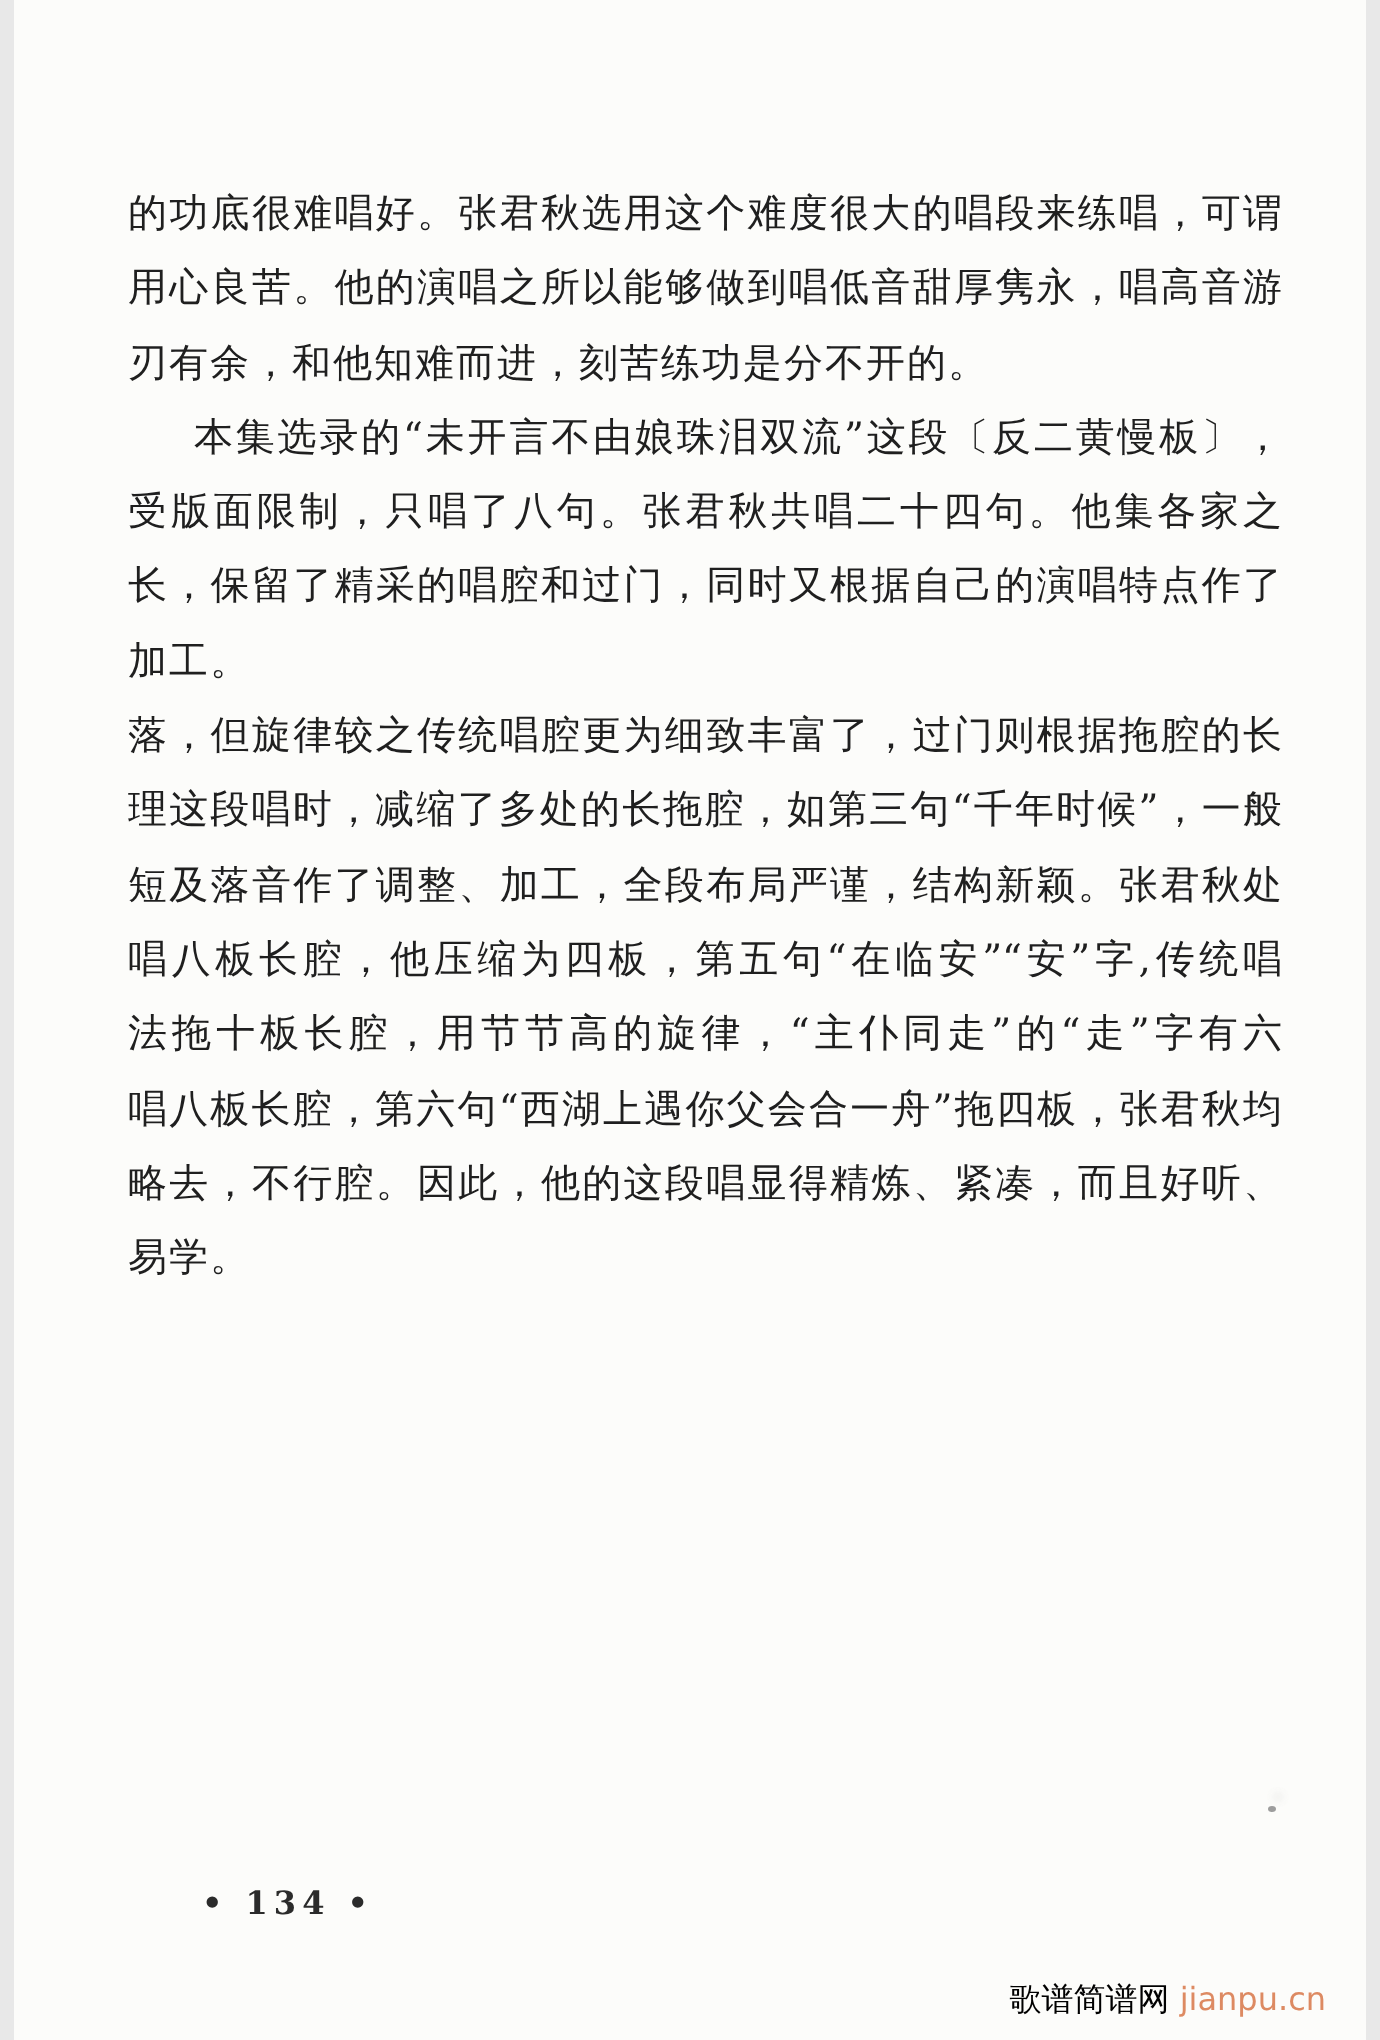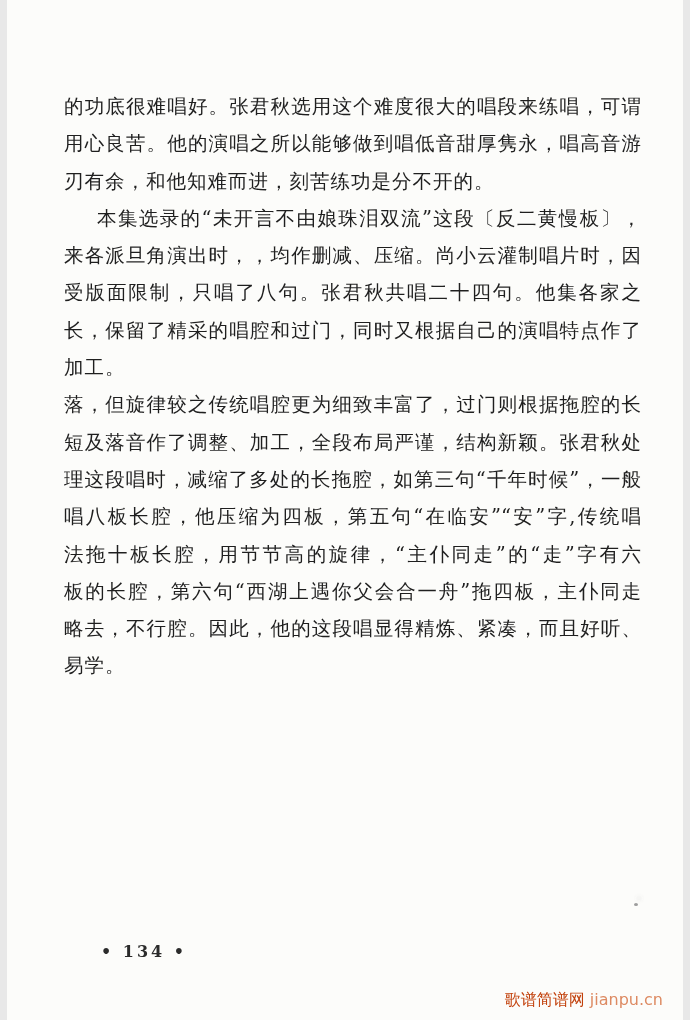--- a/index.html
+++ b/index.html
@@ -60,43 +60,42 @@
     box-shadow: 3px -6px 4px rgba(160,160,160,0.35);
   }
   .watermark {
     position: absolute;
     right: 20px;
     top: 990px;
     font-size: 16px;
     font-family: "DejaVu Sans", sans-serif;
     white-space: nowrap;
   }
-  .wm-name { color: #c2410c; }
+  .wm-name { color: #000000; }
   .wm-url  { color: #dd8a62; margin-top: 28px; }
 </style>
 </head>
 <body>
 
 <div class="page">
 
   <main class="textblock">
     <p class="line full">的功底很难唱好。张君秋选用这个难度很大的唱段来练唱，可谓</p>
     <p class="line full">用心良苦。他的演唱之所以能够做到唱低音甜厚隽永，唱高音游</p>
     <p class="line end">刃有余，和他知难而进，刻苦练功是分不开的。</p>
     <p class="line full indent">本集选录的“未开言不由娘珠泪双流”这段〔反二黄慢板〕，</p>
-    <p class="line full">来各派旦角演出时，，均作删减、压缩。尚小云灌制唱片时，因</p>
     <p class="line full">受版面限制，只唱了八句。张君秋共唱二十四句。他集各家之</p>
     <p class="line full">长，保留了精采的唱腔和过门，同时又根据自己的演唱特点作了</p>
     <p class="line end">加工。</p>
     <p class="line full">落，但旋律较之传统唱腔更为细致丰富了，过门则根据拖腔的长</p>
+    <p class="line full">理这段唱时，减缩了多处的长拖腔，如第三句“千年时候”，一般</p>
     <p class="line full">短及落音作了调整、加工，全段布局严谨，结构新颖。张君秋处</p>
-    <p class="line full">理这段唱时，减缩了多处的长拖腔，如第三句“千年时候”，一般</p>
     <p class="line full">唱八板长腔，他压缩为四板，第五句“在临安”“安”字,传统唱</p>
     <p class="line full">法拖十板长腔，用节节高的旋律，“主仆同走”的“走”字有六</p>
-    <p class="line full">板的长腔，第六句“西湖上遇你父会合一舟”拖四板，主仆同走</p>
+    <p class="line full">唱八板长腔，第六句“西湖上遇你父会合一舟”拖四板，张君秋均</p>
     <p class="line full">略去，不行腔。因此，他的这段唱显得精炼、紧凑，而且好听、</p>
     <p class="line end">易学。</p>
   </main>
 
   <div class="pagenum">• 134 •</div>
 
   <div class="speck"></div>
 
   <div class="watermark">
     <span class="wm-name">歌谱简谱网</span>

